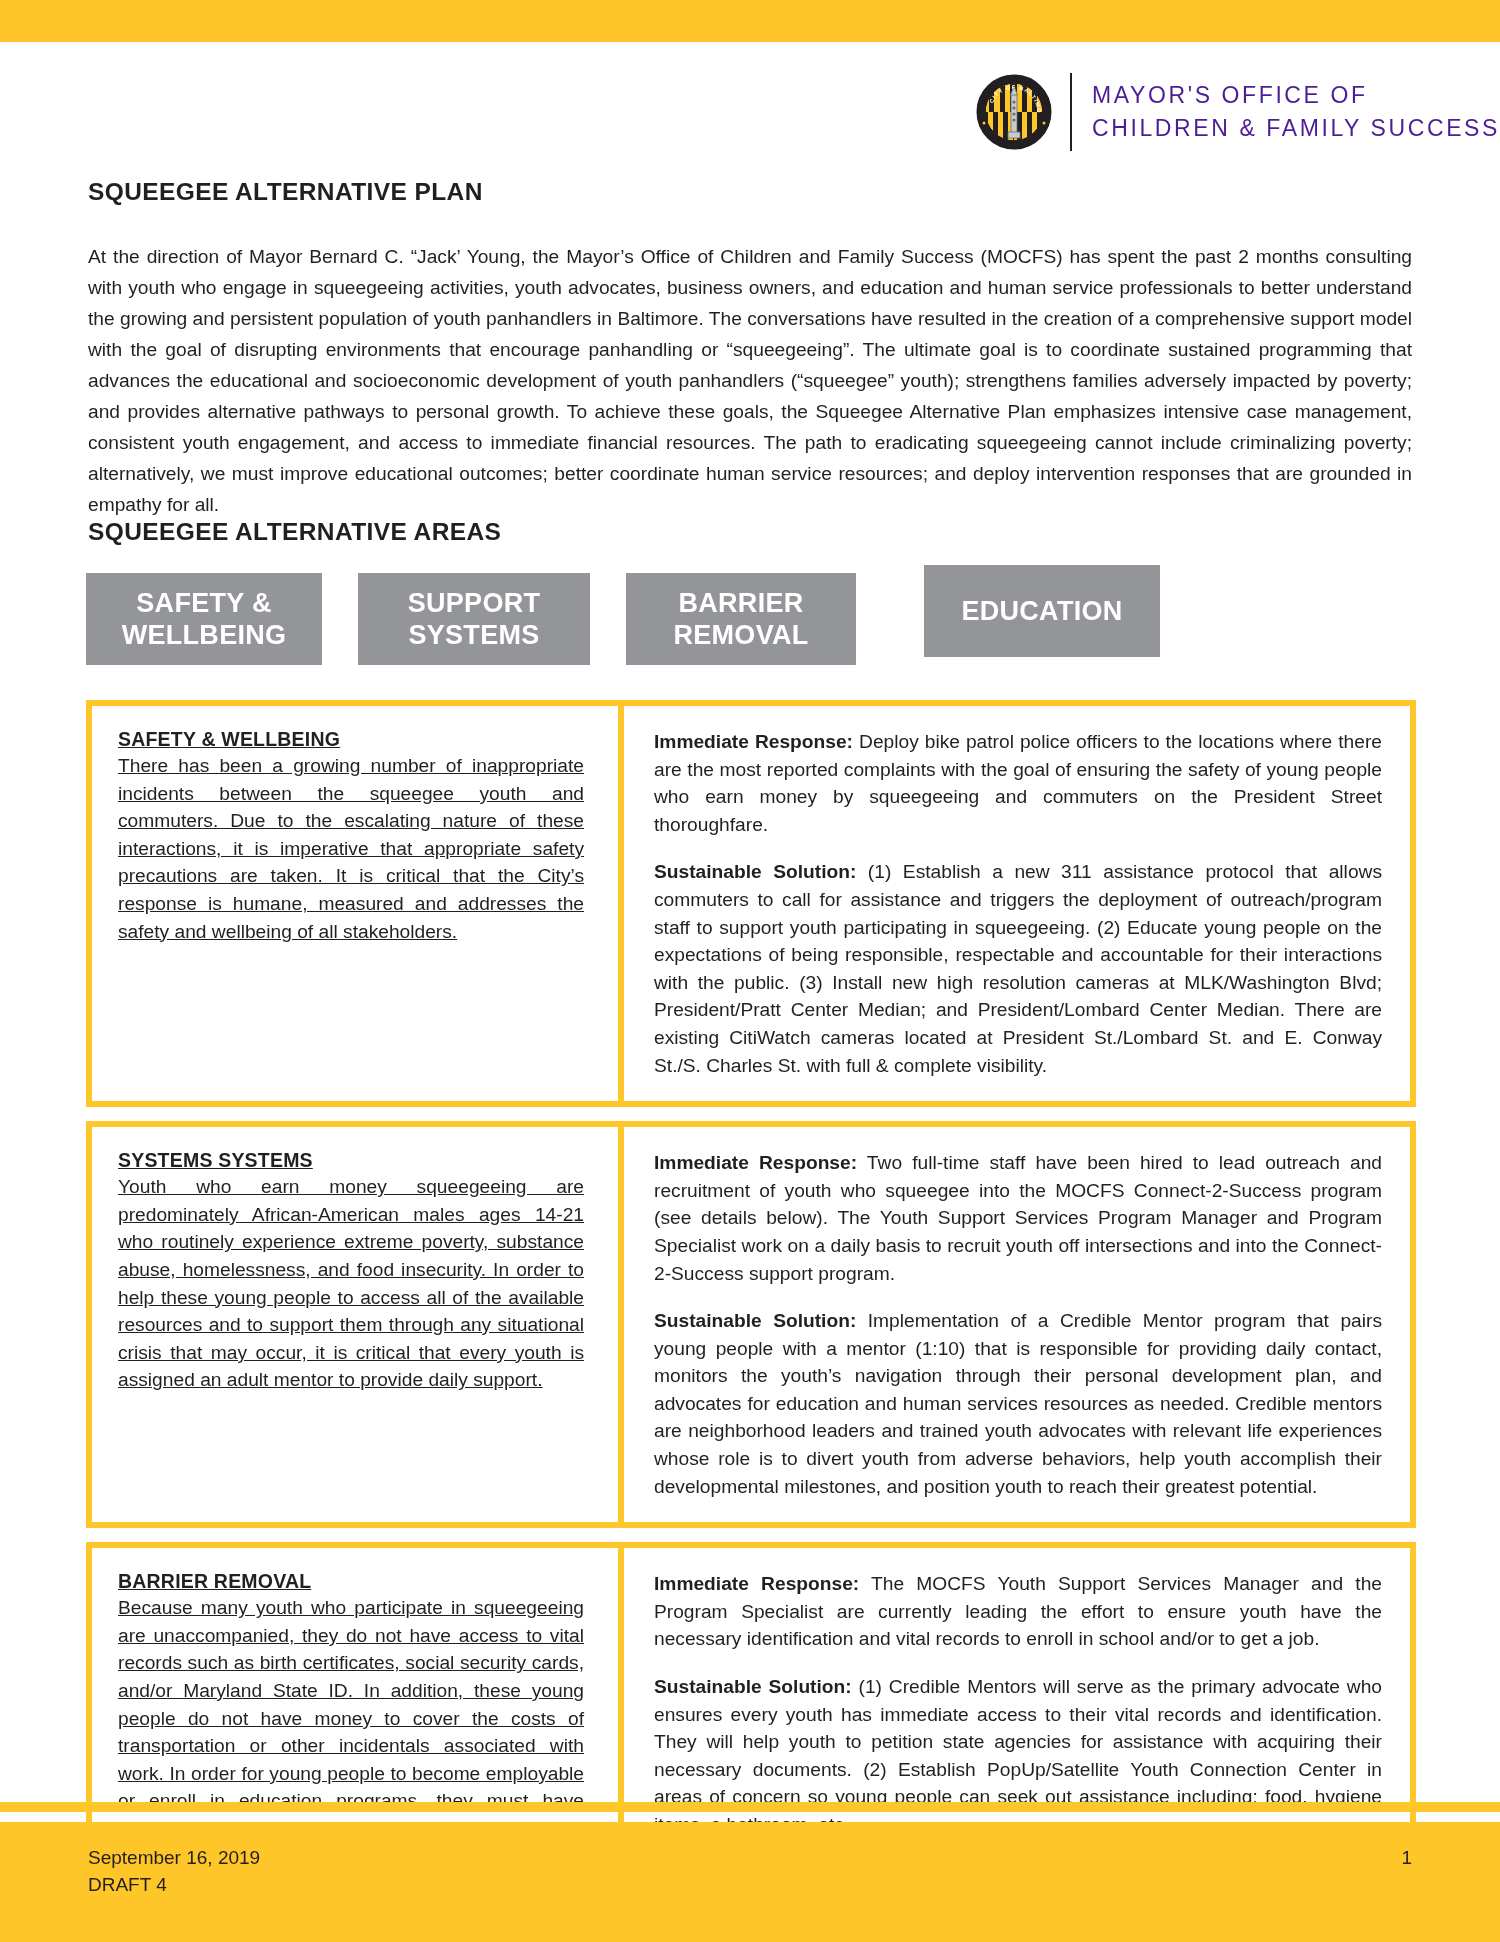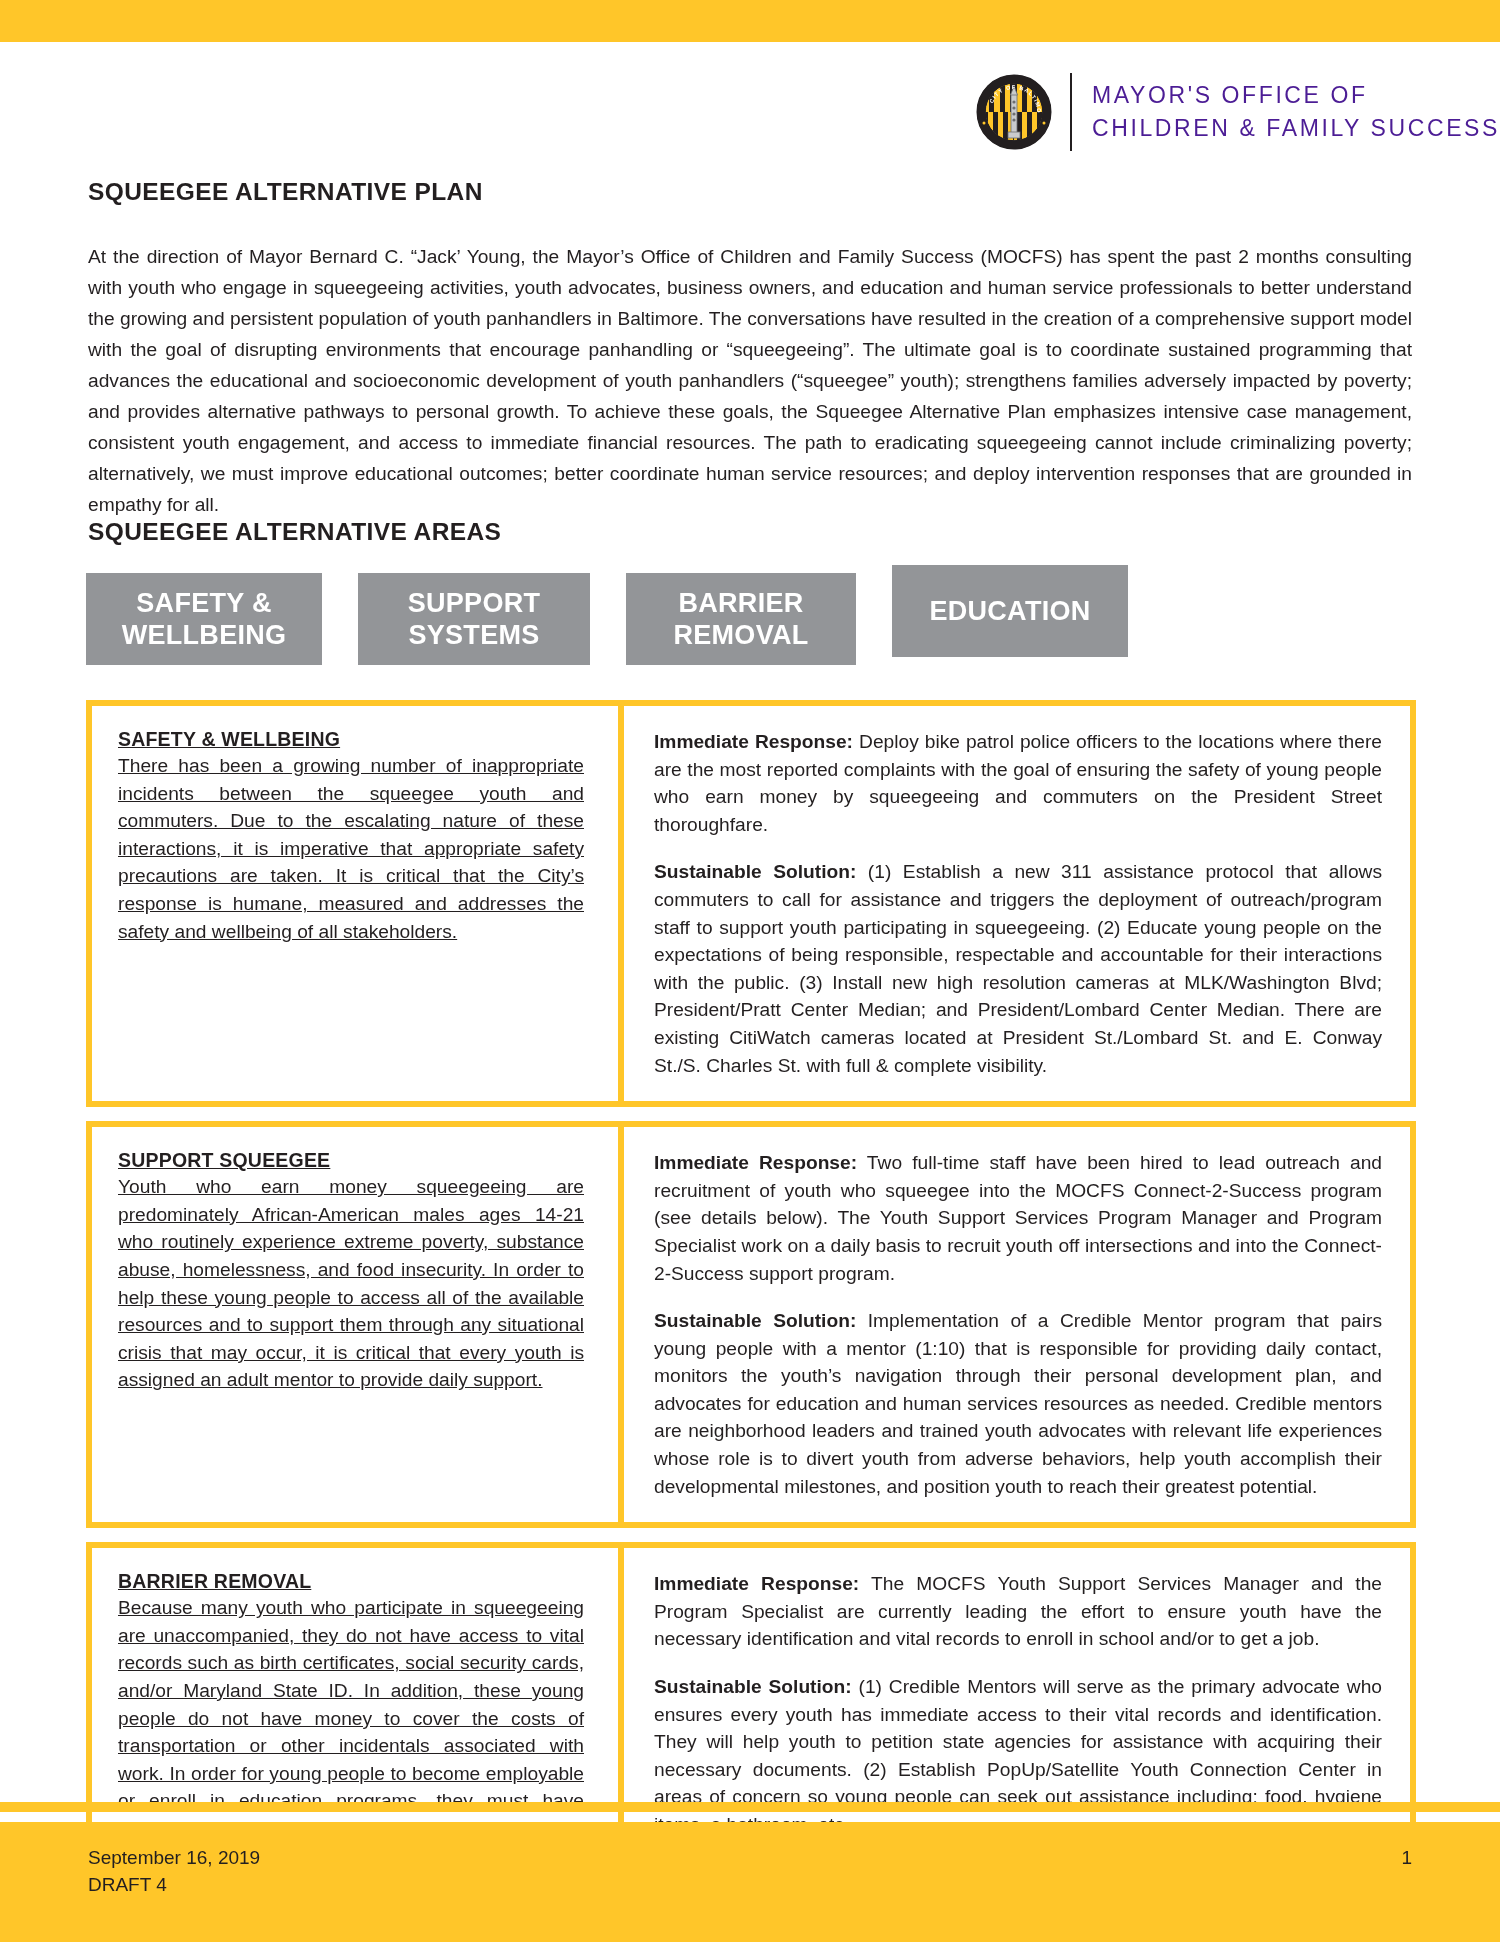--- a/index.html
+++ b/index.html
@@ -133,21 +133,21 @@
     display: flex;
     align-items: center;
     justify-content: center;
     line-height: 1.2;
   }
   .chip span { display: block; }
 
   .chip-0 { left: 0px;    top: 8px;  width: 236px; height: 92px; }
   .chip-1 { left: 272px;  top: 8px;  width: 232px; height: 92px; }
   .chip-2 { left: 540px;  top: 8px;  width: 230px; height: 92px; }
-  .chip-3 { left: 806px;  top: 0px;  width: 236px; height: 92px; }
+  .chip-3 { left: 838px;  top: 0px;  width: 236px; height: 92px; }
   .chip-4 { left: 1074px; top: 0px;  width: 236px; height: 92px; }
 
   
   .rows {
     position: absolute;
     left: 86px;
     top: 700px;
     width: 1330px;
   }
   .row {
@@ -310,21 +310,21 @@
           <span class="lead">Immediate Response:</span><span> Deploy bike patrol police officers to the locations where there are the most reported complaints with the goal of ensuring the safety of young people who earn money by squeegeeing and commuters on the President Street thoroughfare.</span>
         </p>
         <p class="body">
           <span class="lead">Sustainable Solution:</span><span> (1) Establish a new 311 assistance protocol that allows commuters to call for assistance and triggers the deployment of outreach/program staff to support youth participating in squeegeeing. (2) Educate young people on the expectations of being responsible, respectable and accountable for their interactions with the public. (3) Install new high resolution cameras at MLK/Washington Blvd; President/Pratt Center Median; and President/Lombard Center Median. There are existing CitiWatch cameras located at President St./Lombard St. and E. Conway St./S. Charles St. with full &amp; complete visibility.</span>
         </p>
       </div>
     </div>
 
     <div class="row">
       <div class="cell-left">
-        <div class="cell-head">SUPPORT SQUEEGEE</div>
+        <div class="cell-head">SYSTEMS SYSTEMS</div>
         <p class="body">Youth who earn money squeegeeing are predominately African-American males ages 14-21 who routinely experience extreme poverty, substance abuse, homelessness, and food insecurity. In order to help these young people to access all of the available resources and to  support them through any situational crisis that may occur, it is critical that every youth is assigned an adult mentor to provide daily support.</p>
       </div>
       <div class="cell-right">
         <p class="body">
           <span class="lead">Immediate Response:</span><span> Two full-time staff have been hired to lead outreach and recruitment of youth who squeegee into the MOCFS Connect-2-Success program (see details below).  The Youth Support Services Program Manager and Program Specialist work on a daily basis to recruit youth off intersections and into the Connect-2-Success support program.</span>
         </p>
         <p class="body">
           <span class="lead">Sustainable Solution:</span><span> Implementation of a Credible Mentor program that pairs young people with a mentor (1:10) that is responsible for providing daily contact, monitors the youth’s navigation through their personal development plan, and advocates for education and human services resources as needed. Credible mentors are neighborhood leaders and trained youth advocates with relevant life experiences whose role is to divert youth from adverse behaviors, help youth accomplish their developmental milestones, and position youth to reach their greatest potential.</span>
         </p>
       </div>

